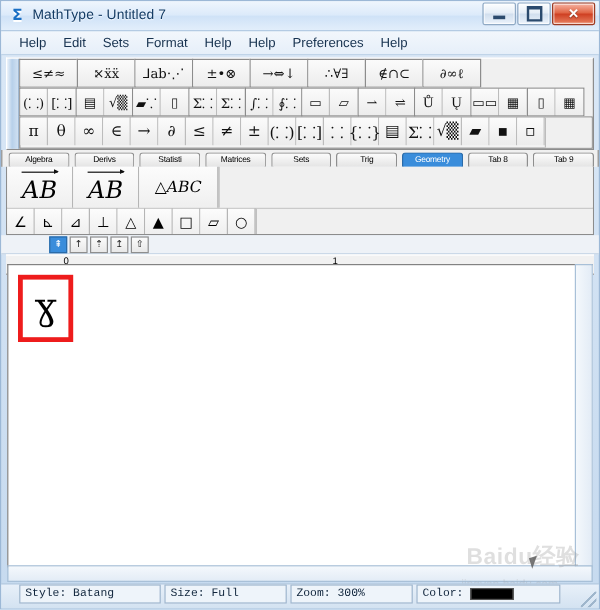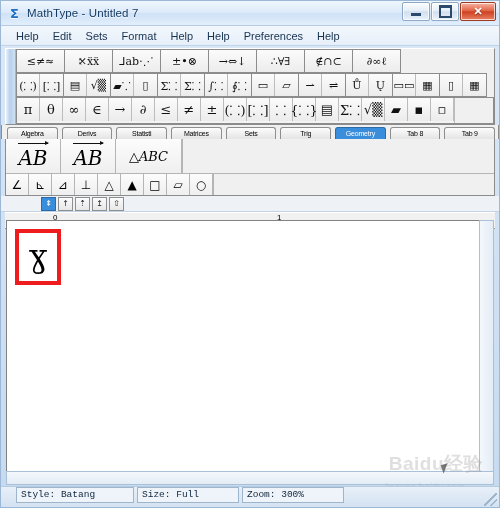--- a/index.html
+++ b/index.html
@@ -462,16 +462,20 @@
   <div class="hscroll"></div>
 
   <div class="wm">Baidu经验</div>
   <div class="wm2">jingyan.baidu.com</div>
   <div class="cursor-arrow"></div>
 
   <div class="statusbar">
     <div class="scell" style="width:108px">Style: Batang</div>
     <div class="scell" style="width:92px">Size: Full</div>
     <div class="scell" style="width:92px">Zoom: 300%</div>
+    <div class="scell" style="width:110px">
+      <span>Color:</span>
+      <span class="swatch" style="background: rgb(0, 0, 0);"></span>
+    </div>
     <div class="resizer"></div>
   </div>
 
 </div>
 
 </body></html>

